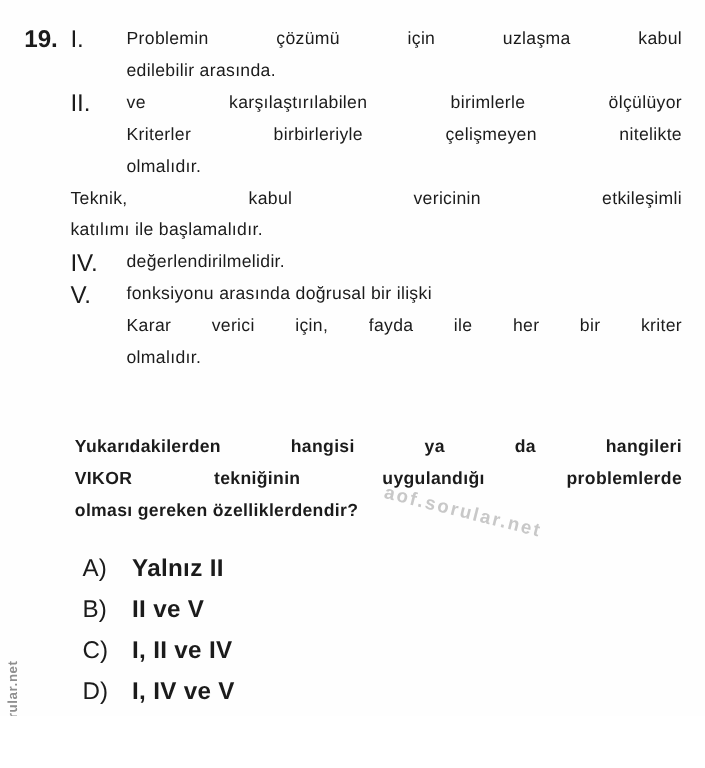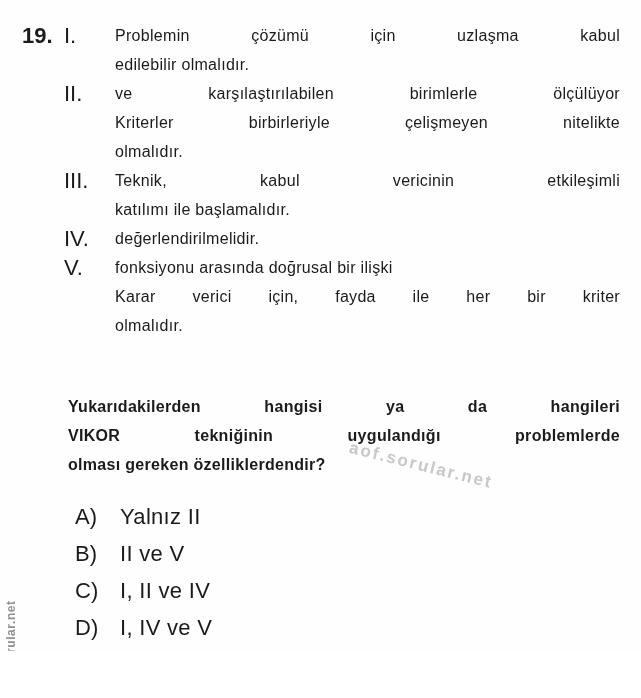--- a/index.html
+++ b/index.html
@@ -68,21 +68,21 @@
     top: 498px;
     z-index: 2;
   }
   .option {
     display: flex;
     font-size: 22px;
     line-height: 37px;
     height: 37px;
   }
   .olet { flex: 0 0 45px; width: 45px; }
-  .otext { flex: 1 1 auto; letter-spacing: 0.3px; }
+  .otext { flex: 1 1 auto; letter-spacing: 0.3px; font-weight: bold; }
   
   .wm-diag {
     position: absolute;
     left: 352px;
     top: 438px;
     transform: rotate(14deg);
     transform-origin: 0 0;
     font-size: 17px;
     font-weight: bold;
     letter-spacing: 2px;
@@ -110,35 +110,34 @@
 <div id="page">
 
   <div class="qnum">19.</div>
 
   <div class="items">
 
     <div class="item">
       <div class="numeral">I.</div>
       <div class="lines">
         <div class="line j">Problemin çözümü için uzlaşma kabul</div>
-        <div class="line">edilebilir olmalıdır.</div>
+        <div class="line">edilebilir arasında.</div>
       </div>
     </div>
 
     <div class="item">
       <div class="numeral">II.</div>
       <div class="lines">
         <div class="line j">ve karşılaştırılabilen birimlerle ölçülüyor</div>
         <div class="line j">Kriterler birbirleriyle çelişmeyen nitelikte</div>
         <div class="line">olmalıdır.</div>
       </div>
     </div>
 
     <div class="item">
-      <div class="numeral">III.</div>
       <div class="lines">
         <div class="line j">Teknik, kabul vericinin etkileşimli</div>
         <div class="line">katılımı ile başlamalıdır.</div>
       </div>
     </div>
 
     <div class="item">
       <div class="numeral">IV.</div>
       <div class="lines">
         <div class="line">değerlendirilmelidir.</div>

